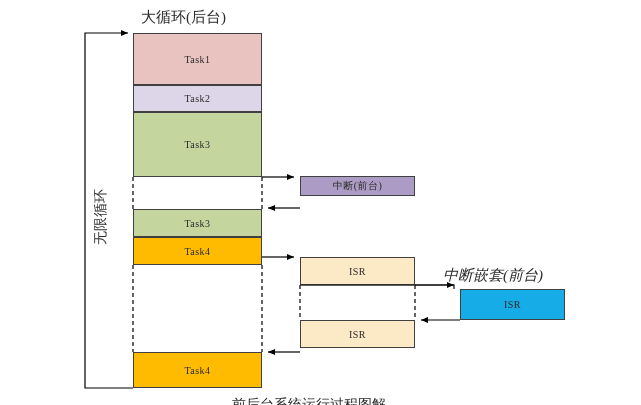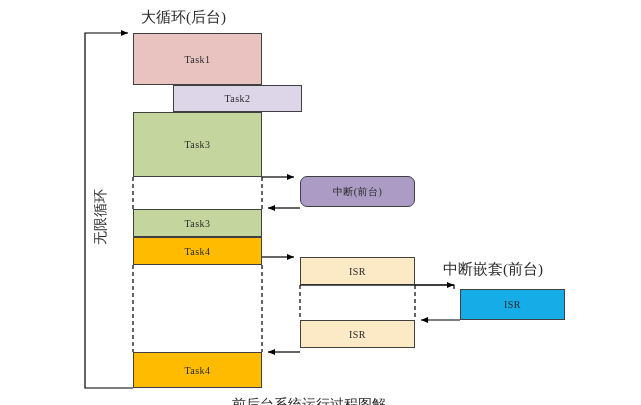--- a/index.html
+++ b/index.html
@@ -56,41 +56,41 @@
     pointer-events: none;
   }
 </style>
 </head>
 <body>
 
 <div id="canvas">
 
   <div class="label" style="left:141px; top:8px;">大循环(后台)</div>
 
-  <div class="label" style="left:443px; top:260px;">中断嵌套(前台)</div>
+  <div class="label" style="left:443px; top:266px;font-style:italic;">中断嵌套(前台)</div>
 
   <div class="vlabel" style="left:92px; top:245px;">无限循环</div>
 
   <div class="box" style="left:133px; top:33px; width:129px; height:52px; background:#E8C3BF;">Task1</div>
 
-  <div class="box" style="left:133px; top:85px; width:129px; height:27px; background:#DCD6E8;margin-left:40px;">Task2</div>
+  <div class="box" style="left:133px; top:85px; width:129px; height:27px; background:#DCD6E8;">Task2</div>
 
   <div class="box" style="left:133px; top:112px; width:129px; height:65px; background:#C4D69E;">Task3</div>
 
   <div class="box" style="left:133px; top:177px; width:129px; height:32px; background:#ffffff; border:none;"></div>
 
   <div class="box" style="left:133px; top:209px; width:129px; height:28px; background:#C4D69E;">Task3</div>
 
   <div class="box" style="left:133px; top:237px; width:129px; height:28px; background:#FFBB00;">Task4</div>
 
   <div class="box" style="left:133px; top:265px; width:129px; height:87px; background:#ffffff; border:none;"></div>
 
   <div class="box" style="left:133px; top:352px; width:129px; height:36px; background:#FFBB00;">Task4</div>
 
-  <div class="box" style="left:300px; top:176px; width:115px; height:31px; background:#AC9BC4;border-radius:7px;">中断(前台)</div>
+  <div class="box" style="left:300px; top:176px; width:115px; height:20px; background:#AC9BC4;">中断(前台)</div>
 
   <div class="box" style="left:300px; top:257px; width:115px; height:28px; background:#FCE9C6;">ISR</div>
 
   <div class="box" style="left:300px; top:320px; width:115px; height:28px; background:#FCE9C6;">ISR</div>
 
   <div class="box" style="left:460px; top:289px; width:105px; height:31px; background:#15ACE8;">ISR</div>
 
   <div class="bottom-label" style="left:232px; top:396px; width:230px; height:9px;">前后台系统运行过程图解</div>
 
   <svg class="overlay" viewBox="0 0 641 405" xmlns="http://www.w3.org/2000/svg">

